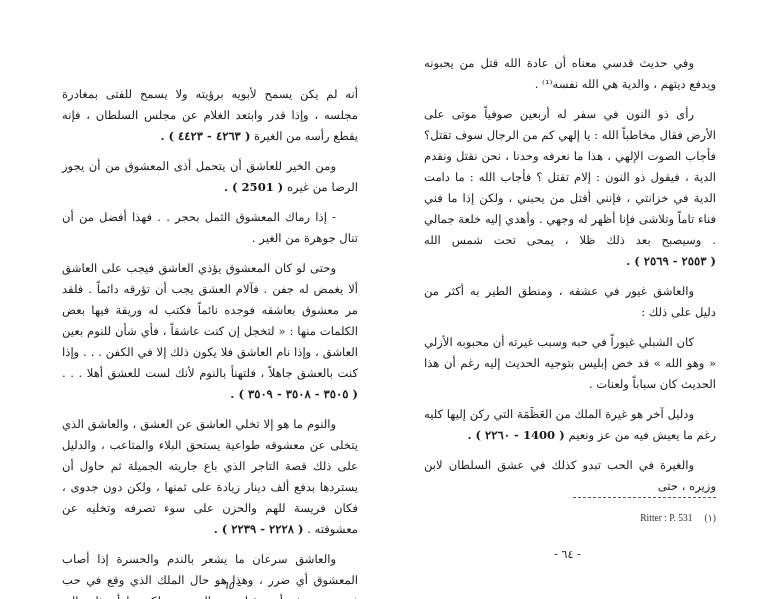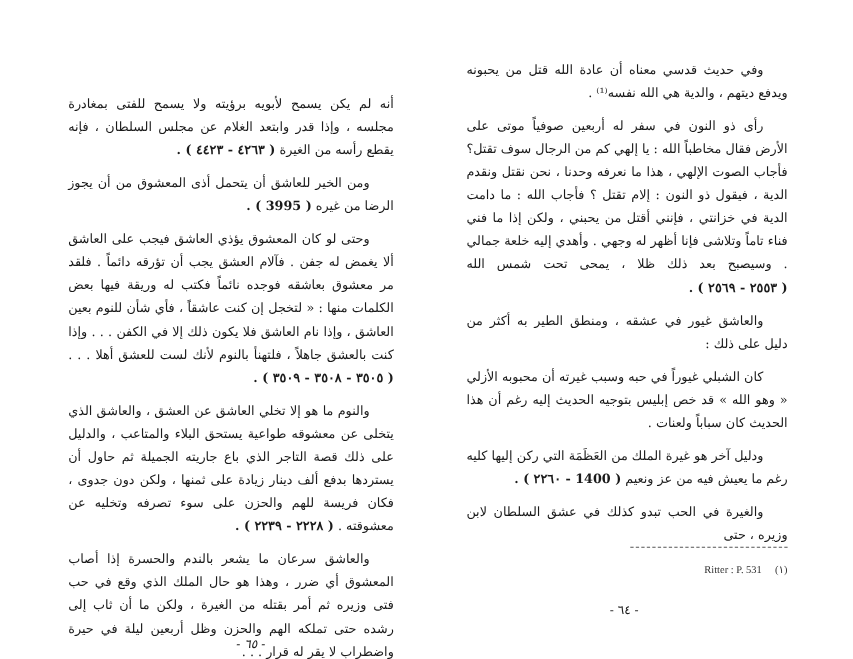--- a/index.html
+++ b/index.html
@@ -60,21 +60,22 @@
     }
     .page-left .page-number { left: 34px; font-style: italic; }
     .page-right .page-number { left: -14px; }
   </style>
 </head>
 <body>
 
 <div class="page page-left">
   <div class="text-block">
     <p class="para noindent"><span>أنه لم يكن يسمح لأبويه برؤيته ولا يسمح للفتى بمغادرة مجلسه ، وإذا قدر وابتعد الغلام عن مجلس السلطان ، فإنه يقطع رأسه من الغيرة</span> <span class="ref">( ٤٢٦٣ - ٤٤٢٣ ) .</span></p>
-    <p class="para"><span>ومن الخير للعاشق أن يتحمل أذى المعشوق من أن يجوز الرضا من غيره</span> <span class="ref">( 3995 ) .</span></p>
+    <p class="para"><span>ومن الخير للعاشق أن يتحمل أذى المعشوق من أن يجوز الرضا من غيره</span> <span class="ref">( 2501 ) .</span></p>
+    <p class="para"><span>- إذا رماك المعشوق الثمل بحجر . . فهذا أفضل من أن تنال جوهرة من الغير .</span></p>
     <p class="para"><span>وحتى لو كان المعشوق يؤذي العاشق فيجب على العاشق ألا يغمض له جفن . فآلام العشق يجب أن تؤرقه دائماً . فلقد مر معشوق بعاشقه فوجده نائماً فكتب له وريقة فيها بعض الكلمات منها : « لتخجل إن كنت عاشقاً ، فأي شأن للنوم بعين العاشق ، وإذا نام العاشق فلا يكون ذلك إلا في الكفن . . . وإذا كنت بالعشق جاهلاً ، فلتهنأ بالنوم لأنك لست للعشق أهلا . . .</span> <span class="ref">( ٣٥٠٥ - ٣٥٠٨ - ٣٥٠٩ ) .</span></p>
     <p class="para"><span>والنوم ما هو إلا تخلي العاشق عن العشق ، والعاشق الذي يتخلى عن معشوقه طواعية يستحق البلاء والمتاعب ، والدليل على ذلك قصة التاجر الذي باع جاريته الجميلة ثم حاول أن يستردها بدفع ألف دينار زيادة على ثمنها ، ولكن دون جدوى ، فكان فريسة للهم والحزن على سوء تصرفه وتخليه عن معشوقته .</span> <span class="ref">( ٢٢٢٨ - ٢٢٣٩ ) .</span></p>
     <p class="para"><span>والعاشق سرعان ما يشعر بالندم والحسرة إذا أصاب المعشوق أي ضرر ، وهذا هو حال الملك الذي وقع في حب فتى وزيره ثم أمر بقتله من الغيرة ، ولكن ما أن ثاب إلى رشده حتى تملكه الهم والحزن وظل أربعين ليلة في حيرة واضطراب لا يقر له قرار . . .</span> </p>
   </div>
   <div class="page-number">- ٦٥ -</div>
 </div>
 
 <div class="page page-right">
   <div class="text-block">
     <p class="para"><span>وفي حديث قدسي معناه أن عادة الله قتل من يحبونه ويدفع ديتهم ، والدية هي الله نفسه⁽¹⁾ .</span></p>

